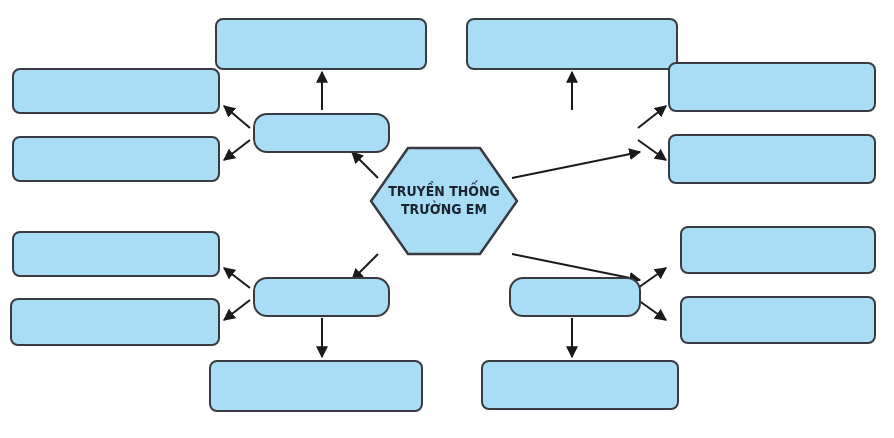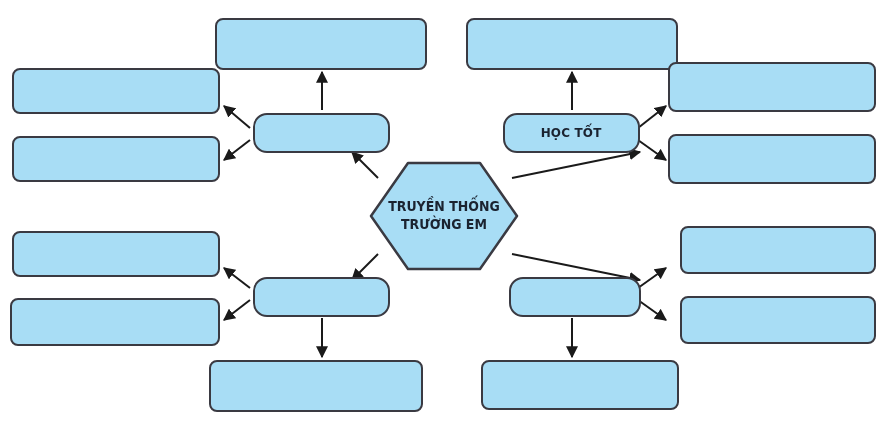--- a/index.html
+++ b/index.html
@@ -117,33 +117,30 @@
   </div>
 
   <div class="node rounded-lg" style="left:12px; top:136px; width:208px; height:46px;">
     <span class="node-label"></span>
   </div>
 
   <div class="node rounded-lg" style="left:466px; top:18px; width:212px; height:52px;">
     <span class="node-label"></span>
   </div>
 
-  <div class="node rounded-pill" style="left:503px; top:113px; width:137px; height:40px;">
-    <span class="node-label">HỌC TỐT</span>
-  </div>
 
   <div class="node rounded-lg" style="left:668px; top:62px; width:208px; height:50px;">
     <span class="node-label"></span>
   </div>
 
   <div class="node rounded-lg" style="left:668px; top:134px; width:208px; height:50px;">
     <span class="node-label"></span>
   </div>
 
-  <div class="hexagon" style="left:368px; top:160px; width:152px; height:112px;">
+  <div class="hexagon" style="left:368px; top:145px; width:152px; height:112px;">
     <svg width="152" height="112" viewBox="0 0 152 112">
       <polygon points="40,3 112,3 149,56 112,109 40,109 3,56" fill="#A8DDF5" stroke="#3a3a42" stroke-width="2.5" stroke-linejoin="round"></polygon>
     </svg>
     <span class="hex-label">TRUYỀN THỐNG
 TRƯỜNG EM</span>
   </div>
 
   <div class="node rounded-pill" style="left:253px; top:277px; width:137px; height:40px;">
     <span class="node-label"></span>
   </div>

